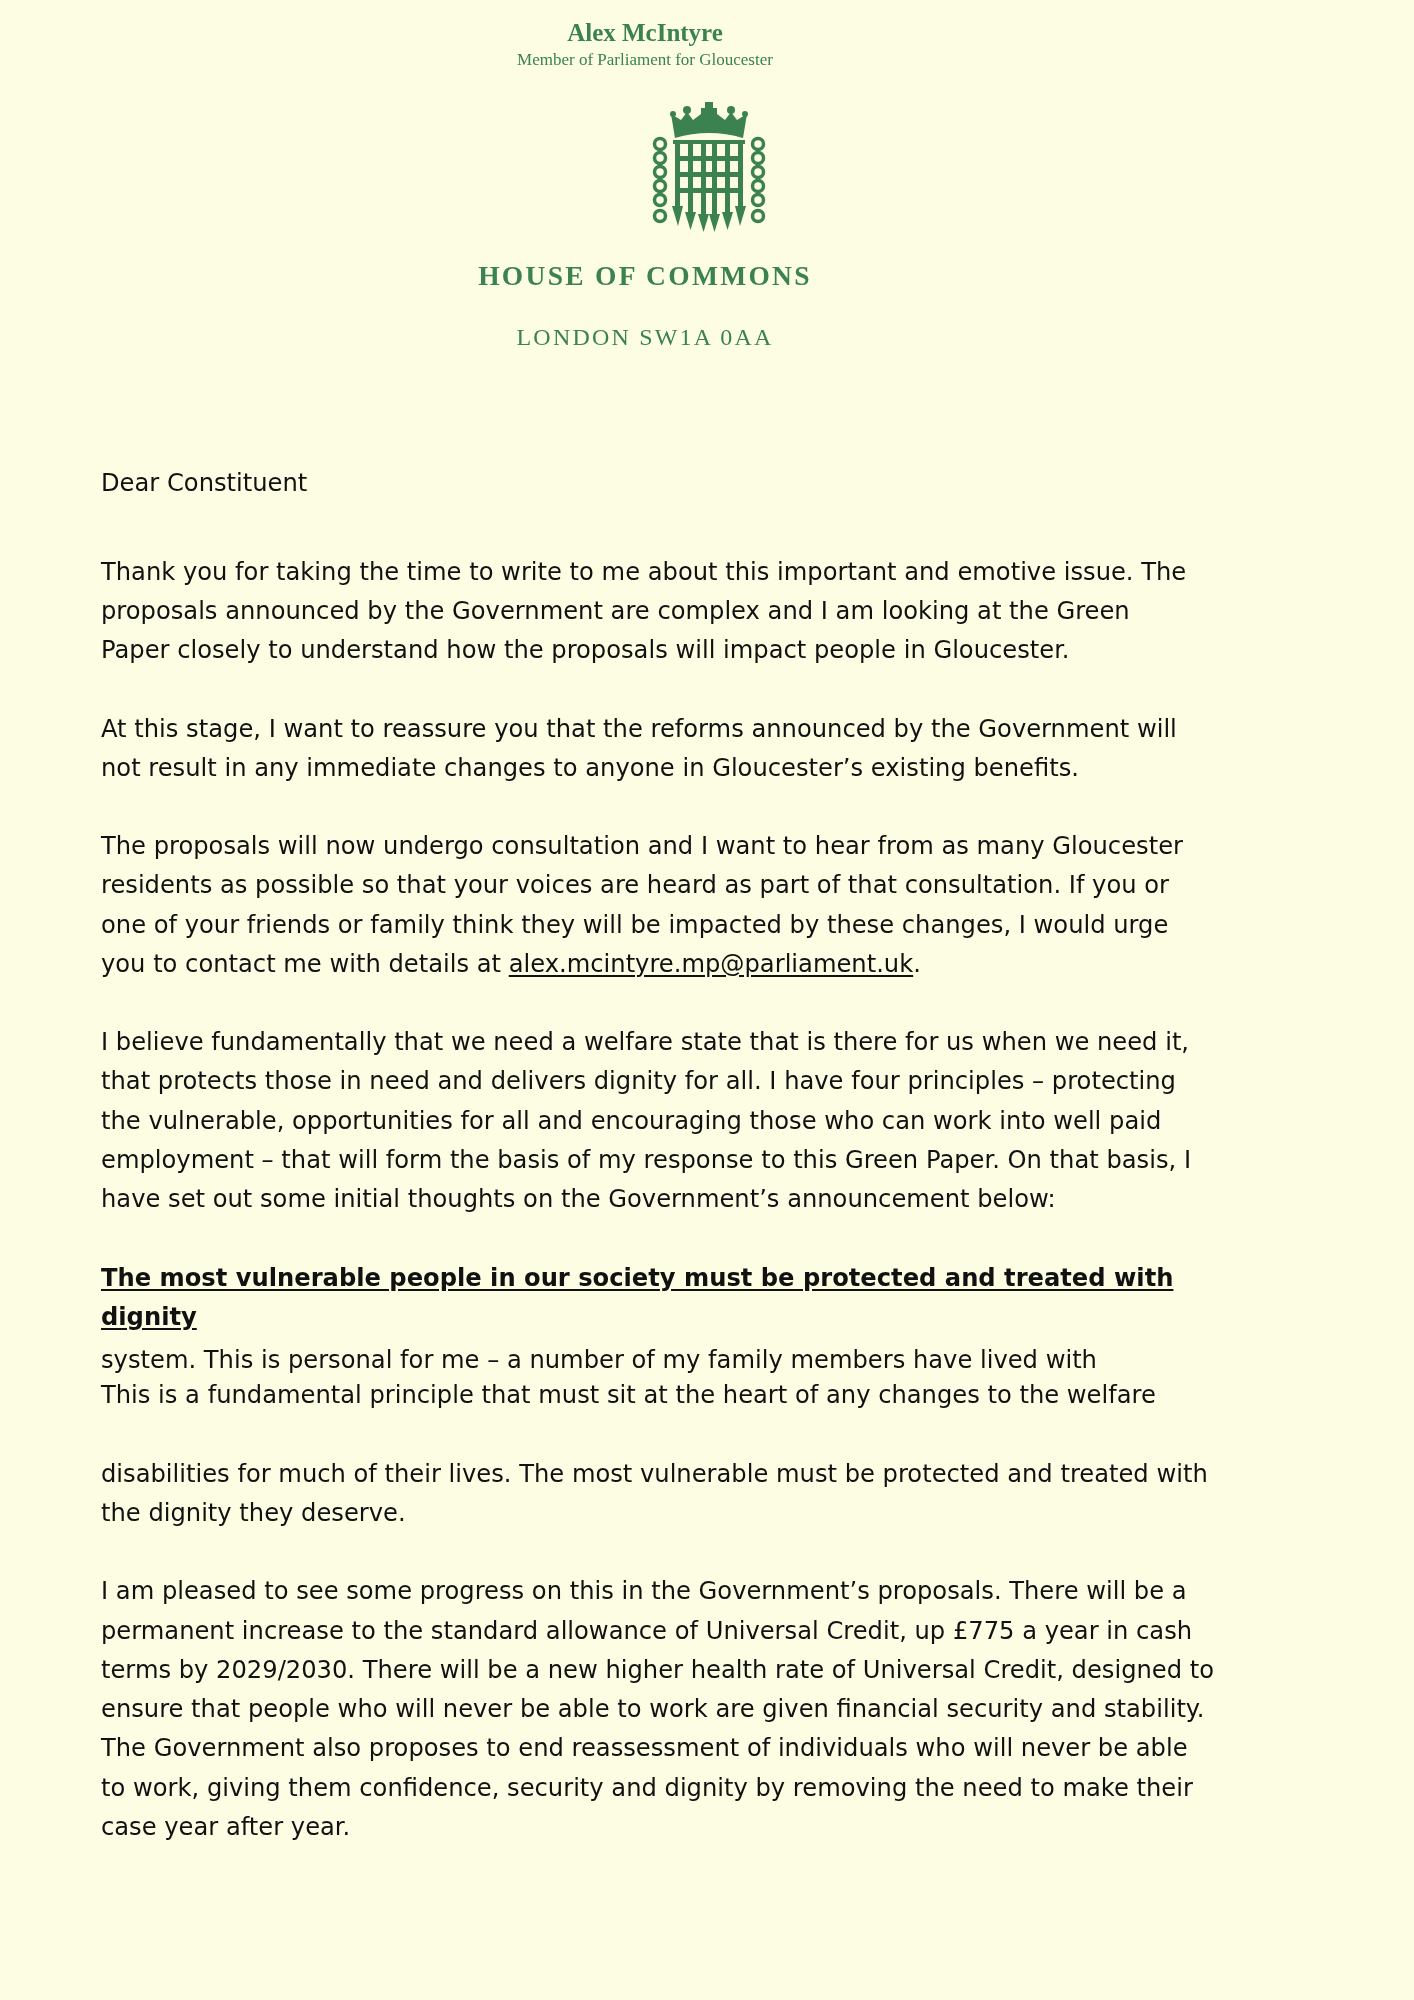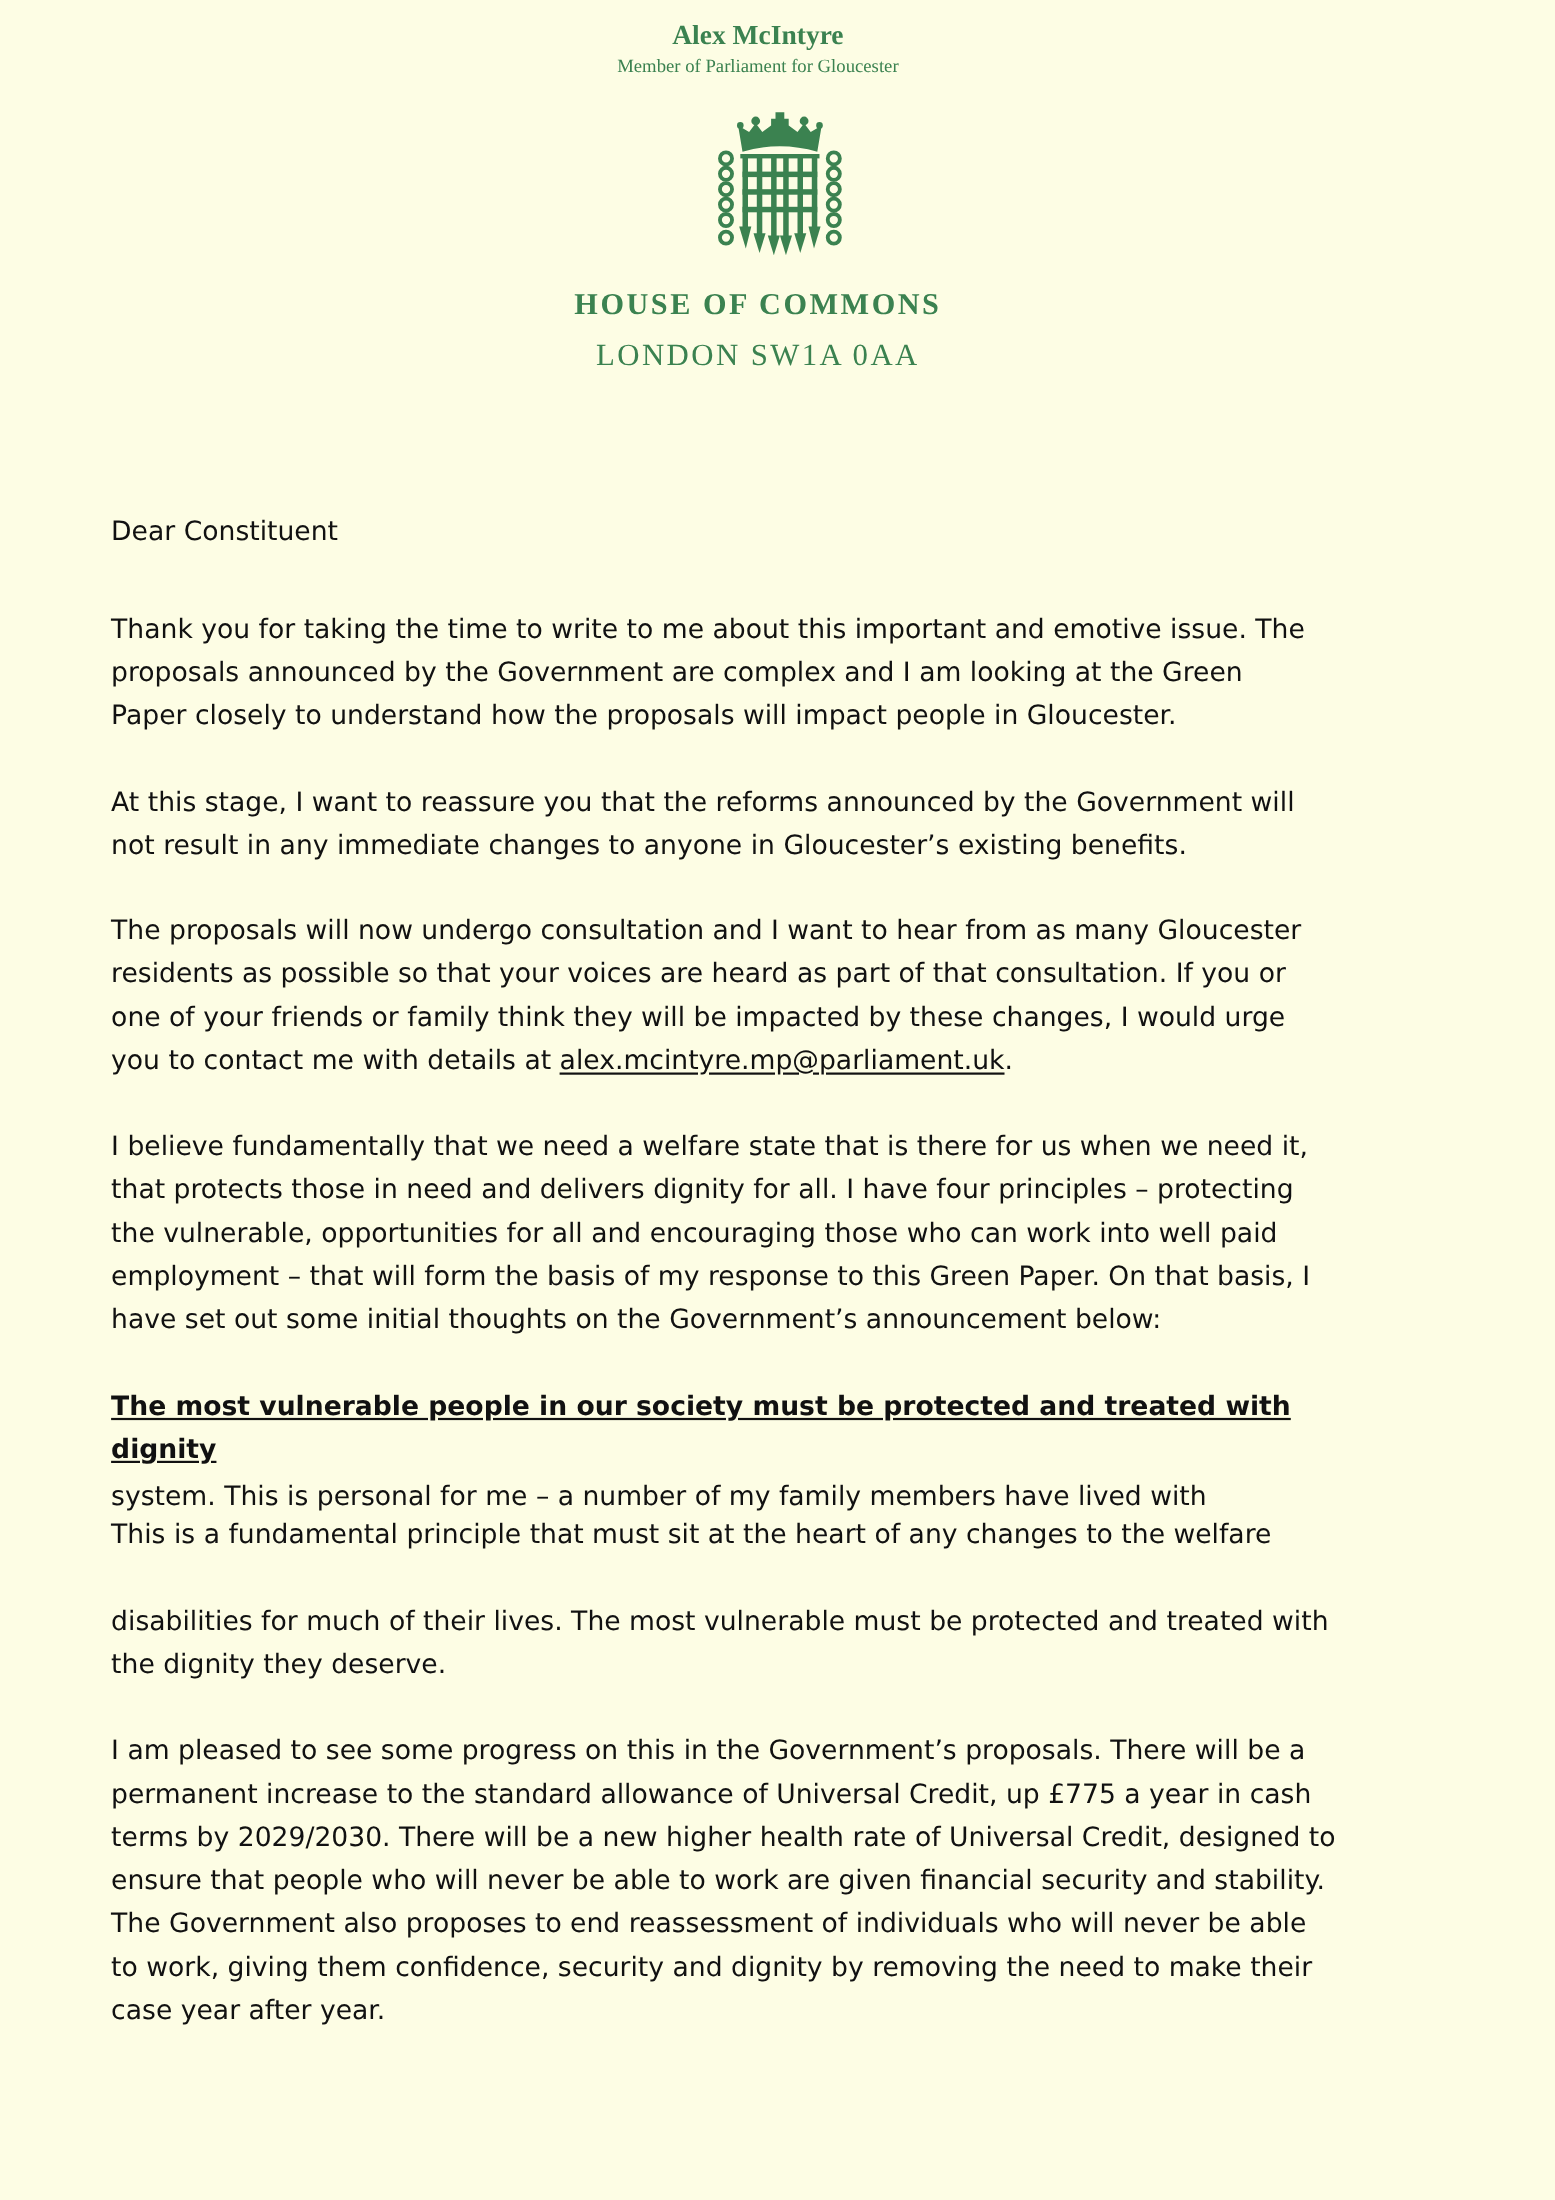--- a/index.html
+++ b/index.html
@@ -5,25 +5,25 @@
   html, body { margin: 0; padding: 0; }
   body {
     width: 1414px; height: 2000px;
     background: #fdfde4;
     position: relative;
     overflow: hidden;
     font-family: "DejaVu Sans", sans-serif;
     color: #111111;
   }
   .green { color: #3b8250; }
-  .hdr { position: absolute; left: 0; width: 1290px; text-align: center; font-family: "Liberation Serif", "DejaVu Serif", serif; white-space: nowrap; padding-left: 44px; }
+  .hdr { position: absolute; left: 0; width: 1290px; text-align: center; font-family: "Liberation Serif", "DejaVu Serif", serif; white-space: nowrap; }
   #mp-name { top: 19px; font-size: 25px; font-weight: bold; }
   #mp-title { top: 50px; font-size: 17px; }
   #house { top: 260px; font-size: 27.5px; font-weight: bold; letter-spacing: 2.3px; }
-  #address { top: 308px; font-size: 28px; letter-spacing: 2.2px; }
+  #address { top: 324px; font-size: 24px; letter-spacing: 2.2px; }
   #portcullis { position: absolute; left: 651px; top: 100px; width: 116px; height: 132px; }
 
   .body-text {
     position: absolute; left: 101px; top: 0;
     font-size: 24.2px;
     white-space: nowrap;
   }
   .line { position: absolute; left: 0; line-height: 30px; height: 30px; }
   .email { text-decoration: underline; text-underline-offset: 3px; text-align: right; }
   .heading { font-weight: bold; text-decoration: underline; text-underline-offset: 3px; }

